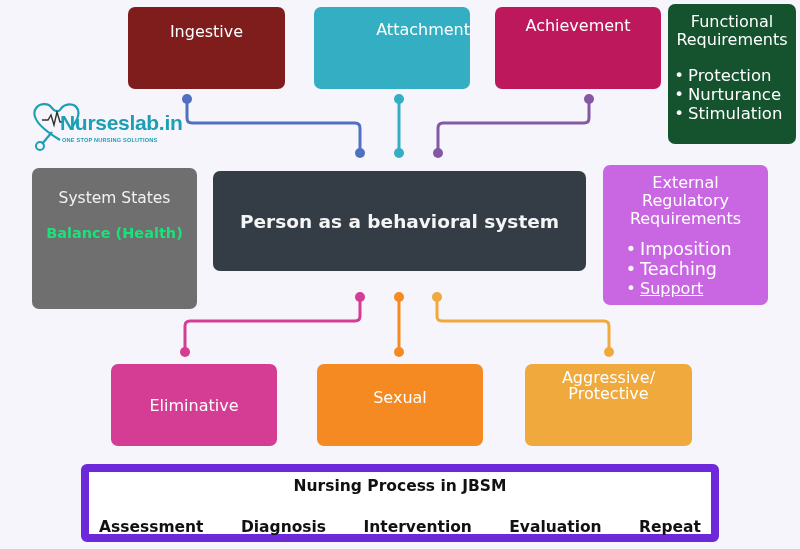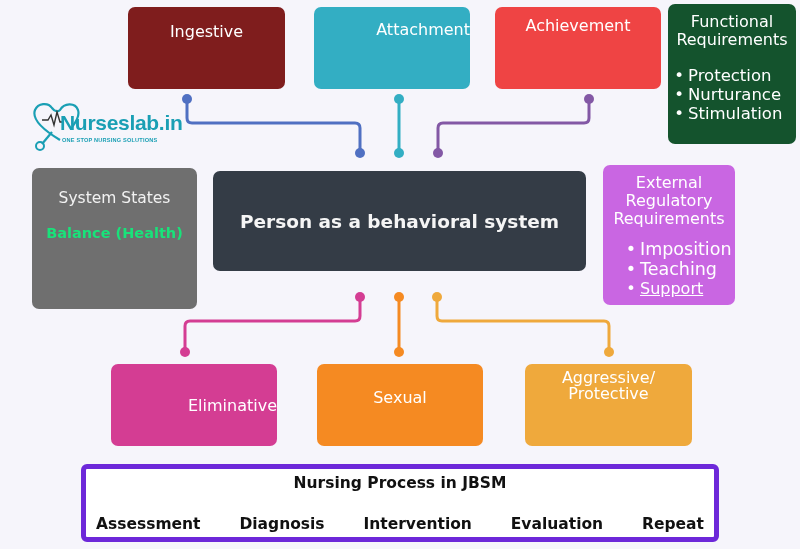--- a/index.html
+++ b/index.html
@@ -50,21 +50,21 @@
     <circle cx="609" cy="352" r="5" fill="#efa93c" stroke="none"></circle>
   </g>
 </svg>
 
 <div class="box" style="left:128px; top:7px; width:157px; height:82px; background:#7f1d1d;">
   <div class="top-title box-title" style="top:15px;">Ingestive</div>
 </div>
 <div class="box" style="left:314px; top:7px; width:156px; height:82px; background:#33aec3;">
   <div class="top-title box-title" style="top:13px;text-align:right;">Attachment</div>
 </div>
-<div class="box" style="left:495px; top:7px; width:166px; height:82px; background:#ef4444;">
+<div class="box" style="left:495px; top:7px; width:166px; height:82px; background:#be185d;">
   <div class="top-title box-title" style="top:9px;">Achievement</div>
 </div>
 
 <div class="box" style="left:668px; top:4px; width:128px; height:140px; background:#14532d; padding-top:9px;">
   <div style="font-size:16px; line-height:18px;">
     <div>Functional</div>
     <div>Requirements</div>
   </div>
   <ul class="bullets" style="margin-top:17px; padding-left:2px;">
     <li>Protection</li>
@@ -86,45 +86,45 @@
 
 <div class="box" style="left:32px; top:168px; width:165px; height:141px; background:#6f6f6f; padding-top:21px;">
   <div style="font-size:15.5px; color:#f2f2f2;">System States</div>
   <div style="font-weight:bold; font-size:14.5px; color:#19e27a; margin-top:18px; white-space:nowrap;">Balance (Health)</div>
 </div>
 
 <div class="box" style="left:213px; top:171px; width:373px; height:100px; background:#343c46; display:flex; align-items:center; justify-content:center;">
   <div style="font-weight:bold; font-size:18.5px; color:#f5f5f5; white-space:nowrap;">Person as a behavioral system</div>
 </div>
 
-<div class="box" style="left:603px; top:165px; width:132px; height:140px; background:#c966e2; padding-top:9px;">
+<div class="box" style="left:603px; top:165px; width:165px; height:140px; background:#c966e2; padding-top:9px;">
   <div style="font-size:16px; line-height:18px;">
     <div>External</div>
     <div>Regulatory</div>
     <div>Requirements</div>
   </div>
   <ul class="bullets" style="margin-top:11px; padding-left:19px; font-size:17px;">
     <li style="font-size:17.5px; line-height:20px;">Imposition</li>
     <li style="font-size:17.5px; line-height:20px;">Teaching</li>
     <li style="font-size:16px; line-height:20px;text-decoration:underline;">Support</li>
   </ul>
 </div>
 
-<div class="box" style="left:111px; top:364px; width:166px; height:82px; background:#d43d93; display:flex; align-items:center; justify-content:flex-end;">
+<div class="box" style="left:111px; top:364px; width:166px; height:82px; background:#d43d93; display:flex; align-items:center; justify-content:center;">
   <div class="box-title">Eliminative</div>
 </div>
 <div class="box" style="left:317px; top:364px; width:166px; height:82px; background:#f58a22;">
   <div class="top-title box-title" style="top:24px;">Sexual</div>
 </div>
 <div class="box" style="left:525px; top:364px; width:167px; height:82px; background:#efa93c; padding-top:6px; line-height:16px;">
   <div class="box-title">Aggressive/</div>
   <div class="box-title">Protective</div>
 </div>
 
-<div style="position:absolute; left:81px; top:464px; width:638px; height:78px; box-sizing:border-box; border:5px solid #6d28d9; border-radius:6px; background:#fff;">
+<div style="position:absolute; left:81px; top:464px; width:638px; height:78px; box-sizing:border-box; border:8px solid #6d28d9; border-radius:6px; background:#fff;">
   <div style="position:absolute; left:0; right:0; top:5px; text-align:center; font-weight:bold; font-size:15.5px; color:#111;">Nursing Process in JBSM</div>
   <div style="position:absolute; left:10px; right:10px; top:46px; display:flex; justify-content:space-between; font-weight:bold; font-size:15.5px; color:#111;">
     <span>Assessment</span>
     <span>Diagnosis</span>
     <span>Intervention</span>
     <span>Evaluation</span>
     <span>Repeat</span>
   </div>
 </div>
 

